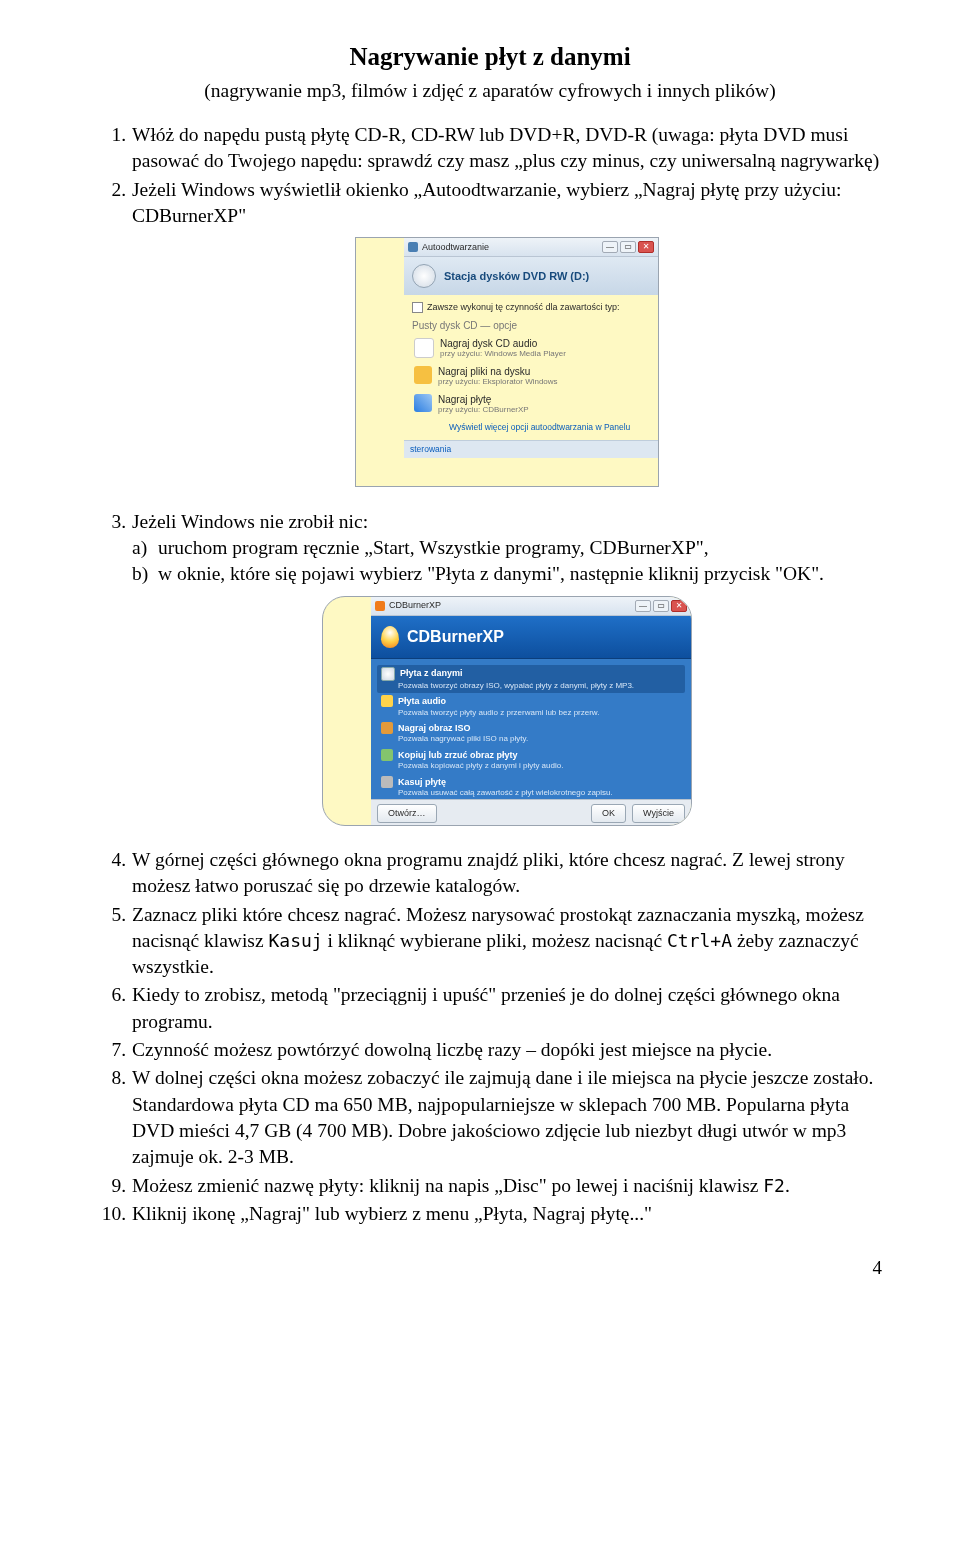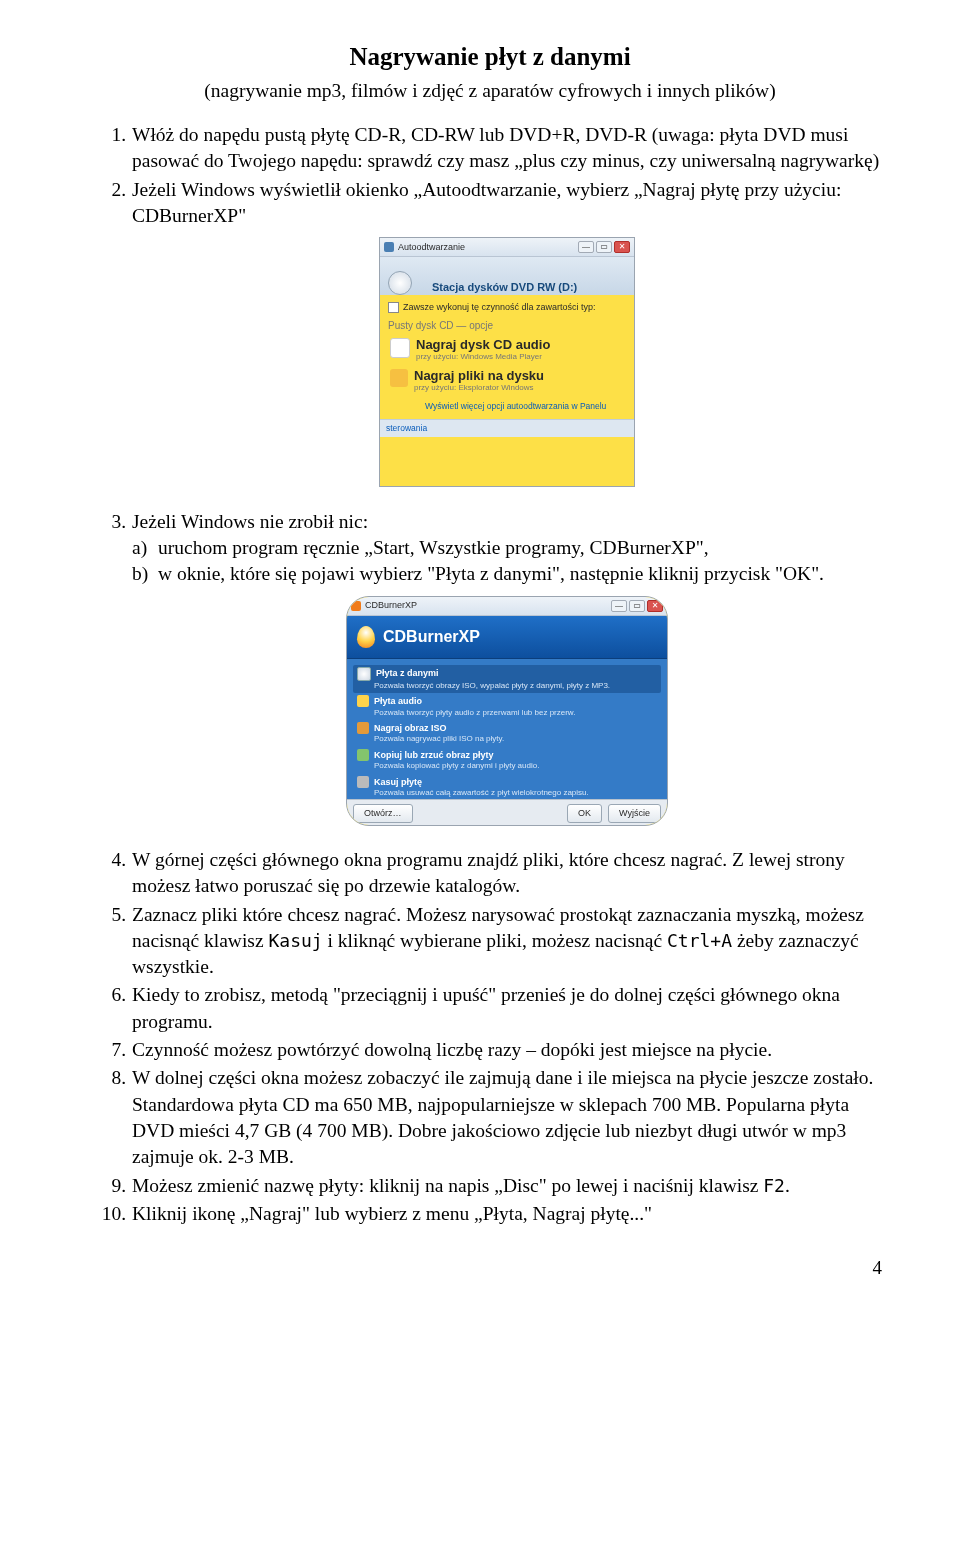--- a/index.html
+++ b/index.html
@@ -59,27 +59,28 @@
     position: absolute;
     left: 0;
   }
   .img-wrap {
     text-align: center;
     margin: 8px 0 14px 0;
   }
   .screenshot {
     display: inline-block;
     border: 1px solid #9aa4b0;
-    background: #fde047;
+    background: #fef9c3;
     position: relative;
     font-family: "Segoe UI", Tahoma, sans-serif;
     font-size: 10px;
     color: #2a2a2a;
     text-align: left;
     overflow: hidden;
+    padding-left: 48px;
   }
   
   .auto-dlg { width: 254px; height: 248px; }
   .dlg-titlebar {
     height: 18px;
     background: linear-gradient(#eef3f8,#d8e3ef);
     border-bottom: 1px solid #b9c5d3;
     display: flex;
     align-items: center;
     padding: 0 4px;
@@ -90,33 +91,33 @@
     width: 10px; height: 10px; background:#4a7fb3; border-radius:2px; margin-right:4px;
   }
   .dlg-titlebar .btns { margin-left:auto; display:flex; gap:2px;}
   .dlg-titlebar .btns span{
     width:14px;height:10px;border:1px solid #a2aab5;border-radius:2px;font-size:8px;
     line-height:9px;text-align:center;background:#eef3f8;
   }
   .dlg-titlebar .btns .close{ background:#d9534f;color:#fff;border-color:#b02e2a;}
   .auto-hero{
     height:38px;background:linear-gradient(#dfe9f3,#c7d7e7);
-    display:flex;align-items:flex-end;padding:0 8px;font-size:11px;color:#174a7c;font-weight:600;gap:12px;
+    display:flex;align-items:center;padding:0 8px;font-size:11px;color:#174a7c;font-weight:600;
   }
   .auto-hero .disc-ico{width:22px;height:22px;border-radius:50%;background:radial-gradient(circle,#fff,#cfd9e4);border:1px solid #93a4b4;margin-right:8px;}
   .auto-body{padding:6px 8px; font-size:9px;}
   .auto-body .chk{display:flex;align-items:center;gap:4px;margin-bottom:6px;}
   .auto-body .chk .box{width:9px;height:9px;border:1px solid #888;background:#fff;}
   .auto-body .grp-lbl{color:#777;font-size:10px;margin:4px 0 2px;}
   .auto-opt{display:flex;align-items:flex-start;gap:6px;padding:3px 2px;}
   .auto-opt .ic{width:18px;height:18px;flex-shrink:0;border-radius:3px;}
   .auto-opt .ic.o1{background:#fff;border:1px solid #ccc;}
   .auto-opt .ic.o2{background:#f6c041;}
   .auto-opt .ic.o3{background:linear-gradient(45deg,#2a7de1,#9ec8f4);}
-  .auto-opt .t1{font-size:13px;line-height:1.1;font-weight:bold;}
+  .auto-opt .t1{font-size:10px;line-height:1.1;}
   .auto-opt .t2{font-size:8px;color:#777;}
   .auto-link{color:#0a5dbb;font-size:8.5px;padding:4px 0 0 0;margin-left:37px;}
   .auto-foot{background:#dde7f1;border-top:1px solid #bfcddb;padding:3px 6px;color:#0a5dbb;font-size:8.5px;}
   
   .cdb-win{ width:320px; height:228px;border-radius:23px;}
   .cdb-banner{
     height:42px;background:linear-gradient(#1f6fc7,#0d4f9e);
     color:#fff;font-size:16px;font-weight:600;display:flex;align-items:center;padding-left:10px;
     border-bottom:1px solid #0b3e7c;
   }
@@ -180,20 +181,27 @@
                    <div class="t2">przy użyciu: Windows Media Player</div>
                 </div>
             </div>
             <div class="auto-opt">
               <span class="ic o2"></span>
               <div>
                   <div class="t1">Nagraj pliki na dysku</div>
                    <div class="t2">przy użyciu: Eksplorator Windows</div>
                 </div>
             </div>
+            <div class="auto-opt">
+              <span class="ic o3"></span>
+              <div>
+                  <div class="t1">Nagraj płytę</div>
+                   <div class="t2">przy użyciu: CDBurnerXP</div>
+                </div>
+            </div>
             <div class="auto-link">Wyświetl więcej opcji autoodtwarzania w Panelu</div>
           </div>
           <div class="auto-foot">sterowania</div>
         </div>
       </div>
     </li>
 
     <li><span>Jeżeli Windows nie zrobił nic:</span>
       <ul class="sublist">
         <li><span class="bullet">a)</span>

